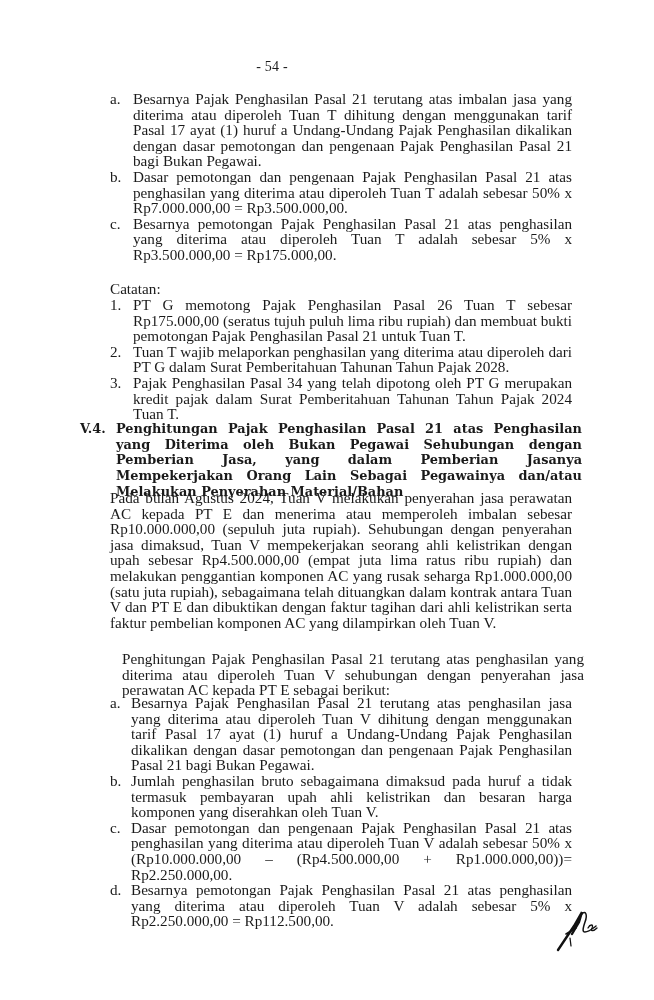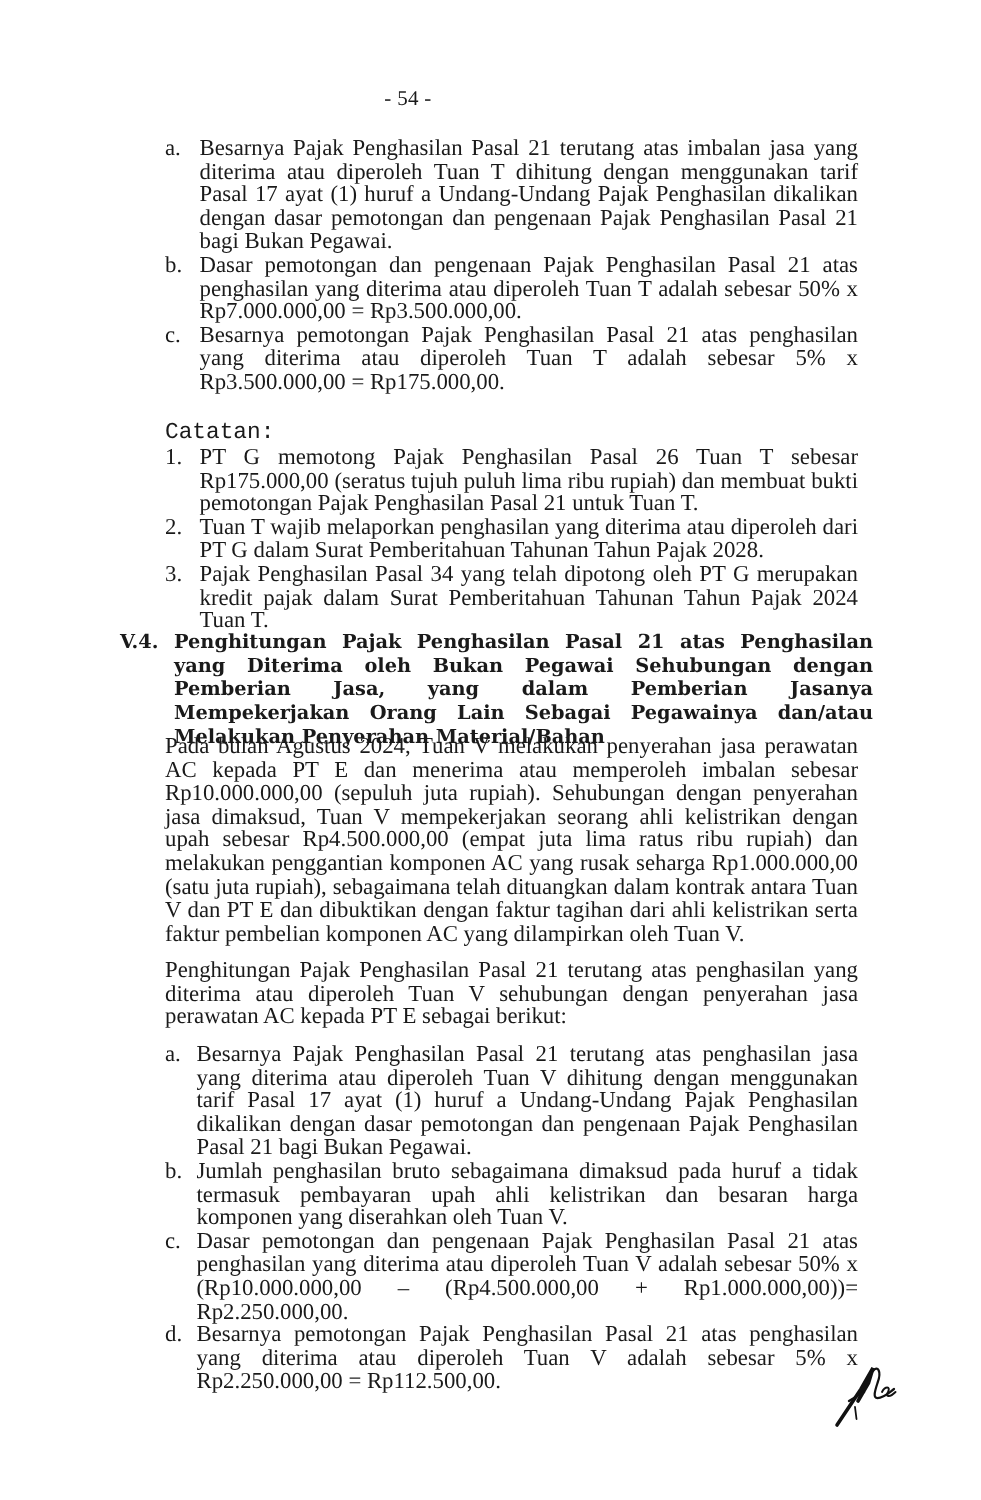--- a/index.html
+++ b/index.html
@@ -17,21 +17,21 @@
     font-family: "Liberation Serif", "DejaVu Serif", serif;
     font-size: 15.2px; line-height: 15.6px; text-align: justify;
     text-align-last: left;
   }
   .list { position: absolute; margin: 0; padding: 0; list-style: none; }
   .list li { position: relative; padding-left: 23px; }
   .list li .lbl { position: absolute; left: 0; top: 0; }
   .list li .body { display: block; text-align: justify; }
 
   #list1 { left: 110px; top: 91px; width: 462px; }
-  #catatan-title { position: absolute; left: 110px; top: 281px; font-family: Liberation Mono, monospace; }
+  #catatan-title { position: absolute; left: 110px; top: 281px; }
   #list2 { left: 110px; top: 297px; width: 462px; }
 
   .sec-head {
     position: absolute; left: 80px; top: 421px; width: 502px;
     font-family: "DejaVu Serif", serif; font-weight: bold;
     font-size: 12.9px; line-height: 15.7px;
   }
   .sec-head .num { position: absolute; left: 0; top: 0; }
   .sec-head .title { display: block; margin-left: 36px; text-align: justify; }
 
@@ -83,21 +83,21 @@
     <span class="body">Pajak Penghasilan Pasal 34 yang telah dipotong oleh PT G merupakan kredit pajak dalam Surat Pemberitahuan Tahunan Tahun Pajak 2024 Tuan T.</span>
   </li>
 </ul>
 
 <div class="sec-head">
   <span class="num">V.4.</span>
   <span class="title">Penghitungan Pajak Penghasilan Pasal 21 atas Penghasilan yang Diterima oleh Bukan Pegawai Sehubungan dengan Pemberian Jasa, yang dalam Pemberian Jasanya Mempekerjakan Orang Lain Sebagai Pegawainya dan/atau Melakukan Penyerahan Material/Bahan</span>
 </div>
 
 <p class="txt" id="para1" style="margin:0">Pada bulan Agustus 2024, Tuan V melakukan penyerahan jasa perawatan AC kepada PT E dan menerima atau memperoleh imbalan sebesar Rp10.000.000,00 (sepuluh  juta rupiah). Sehubungan dengan penyerahan jasa dimaksud, Tuan V mempekerjakan seorang ahli kelistrikan dengan upah sebesar Rp4.500.000,00 (empat juta lima ratus ribu rupiah) dan melakukan penggantian komponen AC yang rusak seharga Rp1.000.000,00 (satu  juta rupiah), sebagaimana telah dituangkan dalam kontrak antara Tuan V dan PT E dan dibuktikan dengan faktur tagihan dari ahli kelistrikan serta faktur pembelian komponen AC yang dilampirkan oleh Tuan V.</p>
-<p class="txt" id="para2" style="margin:0">Penghitungan Pajak Penghasilan Pasal 21 terutang atas penghasilan yang diterima atau diperoleh Tuan V sehubungan dengan penyerahan jasa perawatan AC kepada PT E sebagai berikut:</p>
+<p class="txt" id="para2" style="margin:12px">Penghitungan Pajak Penghasilan Pasal 21 terutang atas penghasilan yang diterima atau diperoleh Tuan V sehubungan dengan penyerahan jasa perawatan AC kepada PT E sebagai berikut:</p>
 
 <ul class="list txt" id="list3">
   <li>
     <span class="lbl">a.</span>
     <span class="body">Besarnya Pajak Penghasilan Pasal 21 terutang atas penghasilan jasa yang diterima atau diperoleh Tuan V dihitung dengan menggunakan tarif Pasal 17 ayat (1) huruf a Undang-Undang Pajak Penghasilan dikalikan dengan dasar pemotongan dan pengenaan Pajak Penghasilan Pasal 21 bagi  Bukan Pegawai.</span>
   </li>
   <li>
     <span class="lbl">b.</span>
     <span class="body">Jumlah penghasilan bruto sebagaimana dimaksud pada huruf a tidak termasuk pembayaran upah ahli kelistrikan dan besaran harga komponen yang diserahkan oleh Tuan V.</span>
   </li>

